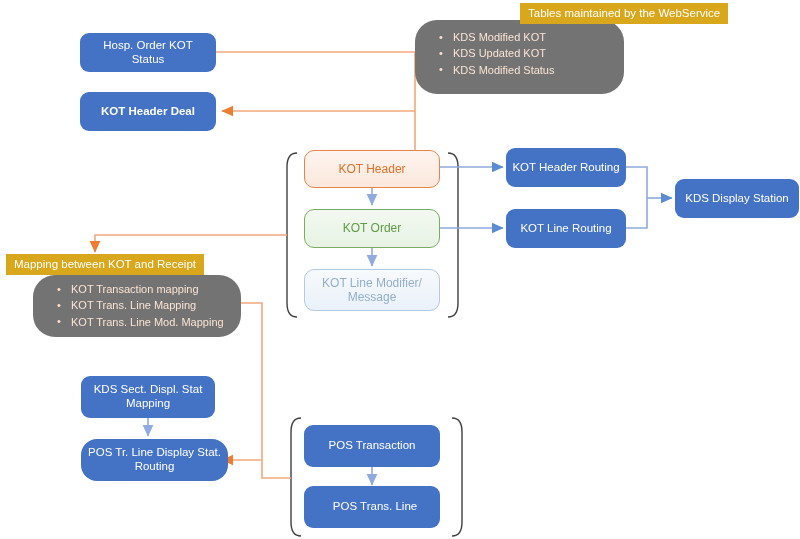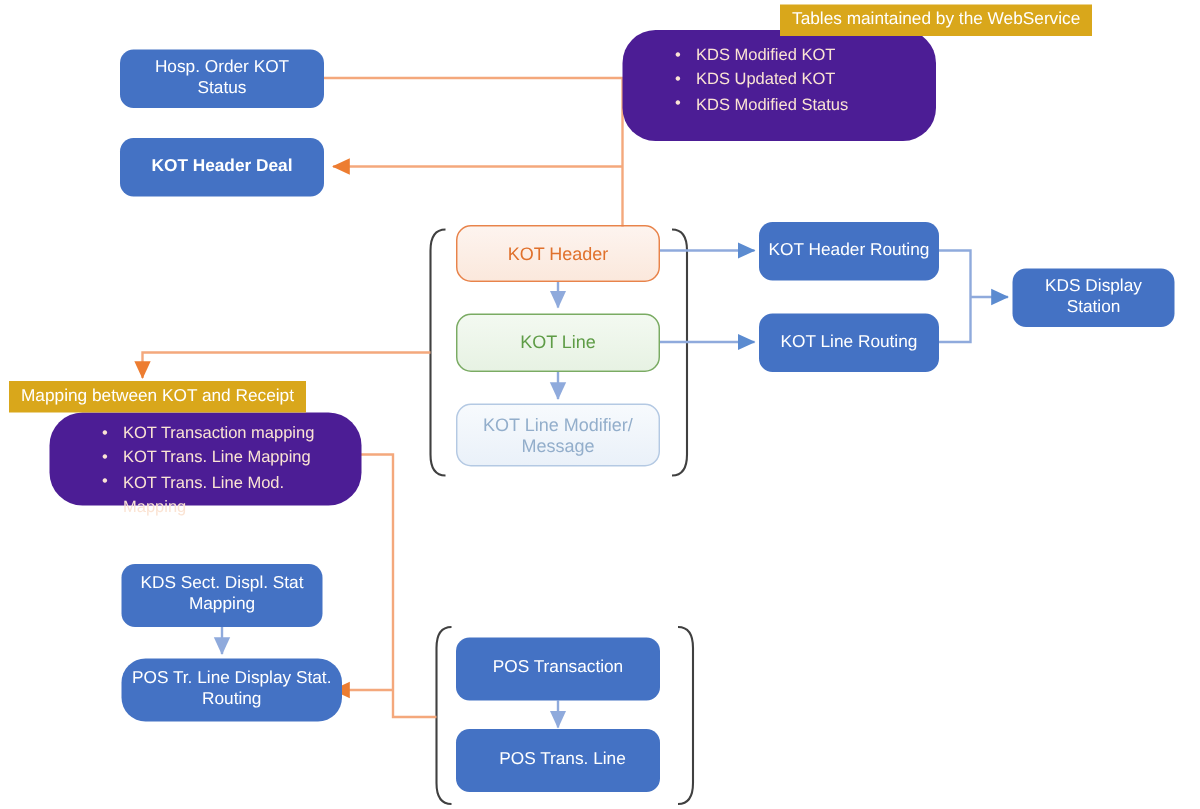--- a/index.html
+++ b/index.html
@@ -57,24 +57,24 @@
   .node-kot-mod {
     background: linear-gradient(180deg, #f7fafd 0%, #eaf1f9 100%);
     border: 1.3px solid #b4c9e3;
     color: #93aecb;
     font-size: 12px;
     border-radius: 10px;
   }
   .callout {
     position: absolute;
     box-sizing: border-box;
-    background: #4c1d95;
+    background: #737373;
     border-radius: 22px;
     z-index: 3;
-    padding: 9px 10px 9px 27px;
+    padding: 9px 10px 9px 16px;
   }
   .callout ul {
     margin: 0;
     padding: 0 0 0 22px;
     list-style: none;
   }
   .callout li {
     color: #fbe4d4;
     font-size: 11px;
     line-height: 1.48;
@@ -196,29 +196,29 @@
       <li>KOT Trans. Line Mod. Mapping</li>
     </ul>
   </div>
 
   <div class="node node-blue" style="left:80px; top:33px; width:136px; height:39px;">Hosp. Order KOT Status</div>
 
   <div class="node node-blue" style="left:80px; top:92px; width:136px; height:39px;font-weight:bold;">KOT Header Deal</div>
 
   <div class="node node-kot-header" style="left:304px; top:150px; width:136px; height:38px;">KOT Header</div>
 
-  <div class="node node-kot-line" style="left:304px; top:209px; width:136px; height:39px;">KOT Line</div>
+  <div class="node node-kot-line" style="left:304px; top:209px; width:136px; height:39px;">KOT Order</div>
 
   <div class="node node-kot-mod" style="left:304px; top:269px; width:136px; height:42px;">KOT Line Modifier/ Message</div>
 
   <div class="node node-blue" style="left:506px; top:148px; width:120px; height:39px;">KOT Header Routing</div>
 
   <div class="node node-blue" style="left:506px; top:209px; width:120px; height:39px;">KOT Line Routing</div>
 
-  <div class="node node-blue" style="left:675px; top:179px; width:108px; height:39px;">KDS Display Station</div>
+  <div class="node node-blue" style="left:675px; top:179px; width:124px; height:39px;">KDS Display Station</div>
 
   <div class="node node-blue" style="left:81px; top:376px; width:134px; height:42px;">KDS Sect. Displ. Stat Mapping</div>
 
   <div class="node node-blue" style="left:81px; top:439px; width:147px; height:42px;border-radius:16px;">POS Tr. Line Display Stat. Routing</div>
 
   <div class="node node-blue" style="left:304px; top:425px; width:136px; height:42px;">POS Transaction</div>
 
   <div class="node node-blue" style="left:304px; top:486px; width:136px; height:42px;padding-left:12px;">POS Trans. Line</div>
 
 </div>

